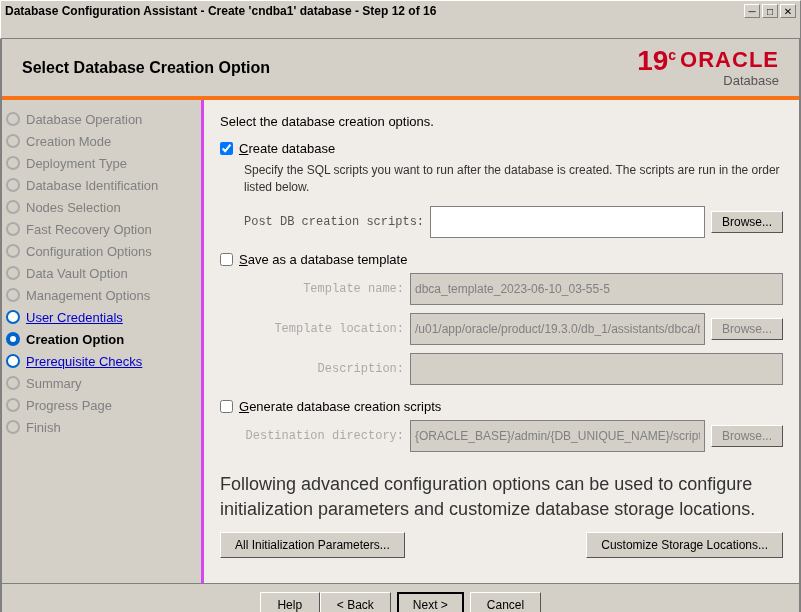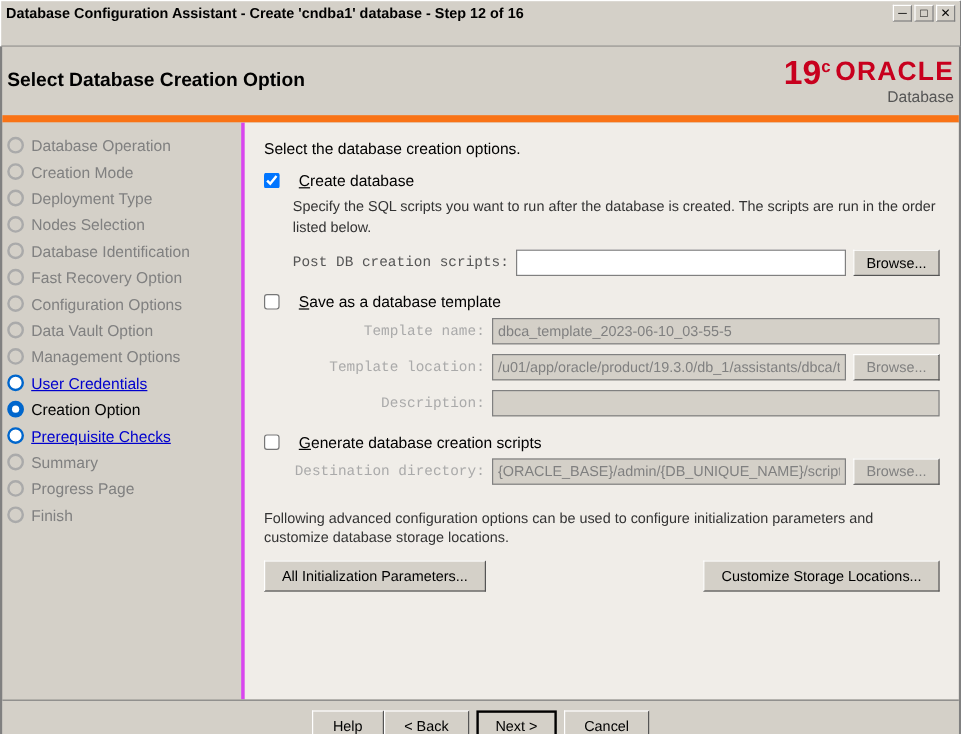--- a/index.html
+++ b/index.html
@@ -55,25 +55,25 @@
       border: 2px solid #808080;
       border-top: none;
       height: calc(612px - 24px);
       display: flex;
       flex-direction: column;
     }
 
     
     .header {
       background: #d4d0c8;
-      padding: 8px 4px;
+      padding: 8px 20px;
       display: flex;
       align-items: center;
       justify-content: space-between;
-      border-bottom: 6px solid #f97316;
+      border-bottom: 4px solid #f97316;
       min-height: 54px;
       gap: 45px;
     }
     .header-title {
       font-size: 16px;
       font-weight: bold;
       color: #000;
     }
     .oracle-logo {
       display: flex;
@@ -127,21 +127,21 @@
       min-height: 22px;
       cursor: default;
       position: relative;
     }
     .sidebar-item.link {
       color: #0000cd;
       text-decoration: underline;
       cursor: pointer;
     }
     .sidebar-item.current {
-      font-weight: normal;
+      font-weight: bold;
       color: #000;
     }
     .sidebar-item.disabled {
       color: #808080;
     }
     .step-dot {
       width: 14px;
       height: 14px;
       border-radius: 50%;
       border: 2px solid #808080;
@@ -188,21 +188,21 @@
     }
 
     
     .option-group {
       margin-bottom: 10px;
     }
 
     .checkbox-row {
       display: flex;
       align-items: center;
-      gap: 16px;
+      gap: 6px;
       margin-bottom: 6px;
     }
     .checkbox-row input[type="checkbox"] {
       margin: 0;
       cursor: pointer;
     }
     .checkbox-label {
       font-size: 13px;
     }
     .checkbox-label u {
@@ -231,21 +231,21 @@
       font-size: 12px;
       color: #555;
       text-align: right;
       font-family: Liberation Mono, monospace;
     }
     .form-label.disabled {
       color: #aaa;
     }
     .form-input {
       flex: 1;
-      height: 22px;
+      height: 32px;
       border: 1px solid #808080;
       background: #fff;
       padding: 0 4px;
       font-size: 12px;
     }
     .form-input.disabled {
       background: #d4d0c8;
       color: #808080;
     }
     .browse-btn {
@@ -258,21 +258,21 @@
       border-bottom: 1px solid #555;
       font-size: 12px;
       cursor: pointer;
       white-space: nowrap;
     }
     .browse-btn:disabled {
       color: #808080;
     }
 
     .advanced-text {
-      font-size: 12px;
+      font-size: 18px;
       color: #333;
       margin-bottom: 10px;
       line-height: 1.4;
     }
 
     .bottom-buttons-row {
       display: flex;
       justify-content: space-between;
       margin-top: 8px;
     }
@@ -358,25 +358,25 @@
       <div class="sidebar-item disabled">
         <div class="step-dot inactive-dot"></div>
         <span>Creation Mode</span>
       </div>
       <div class="sidebar-item disabled">
         <div class="step-dot inactive-dot"></div>
         <span>Deployment Type</span>
       </div>
       <div class="sidebar-item disabled">
         <div class="step-dot inactive-dot"></div>
+        <span>Database Identification</span>
+      </div>
+      <div class="sidebar-item disabled">
+        <div class="step-dot inactive-dot"></div>
         <span>Nodes Selection</span>
-      </div>
-      <div class="sidebar-item disabled">
-        <div class="step-dot inactive-dot"></div>
-        <span>Database Identification</span>
       </div>
       <div class="sidebar-item disabled">
         <div class="step-dot inactive-dot"></div>
         <span>Fast Recovery Option</span>
       </div>
       <div class="sidebar-item disabled">
         <div class="step-dot inactive-dot"></div>
         <span>Configuration Options</span>
       </div>
       <div class="sidebar-item disabled">

